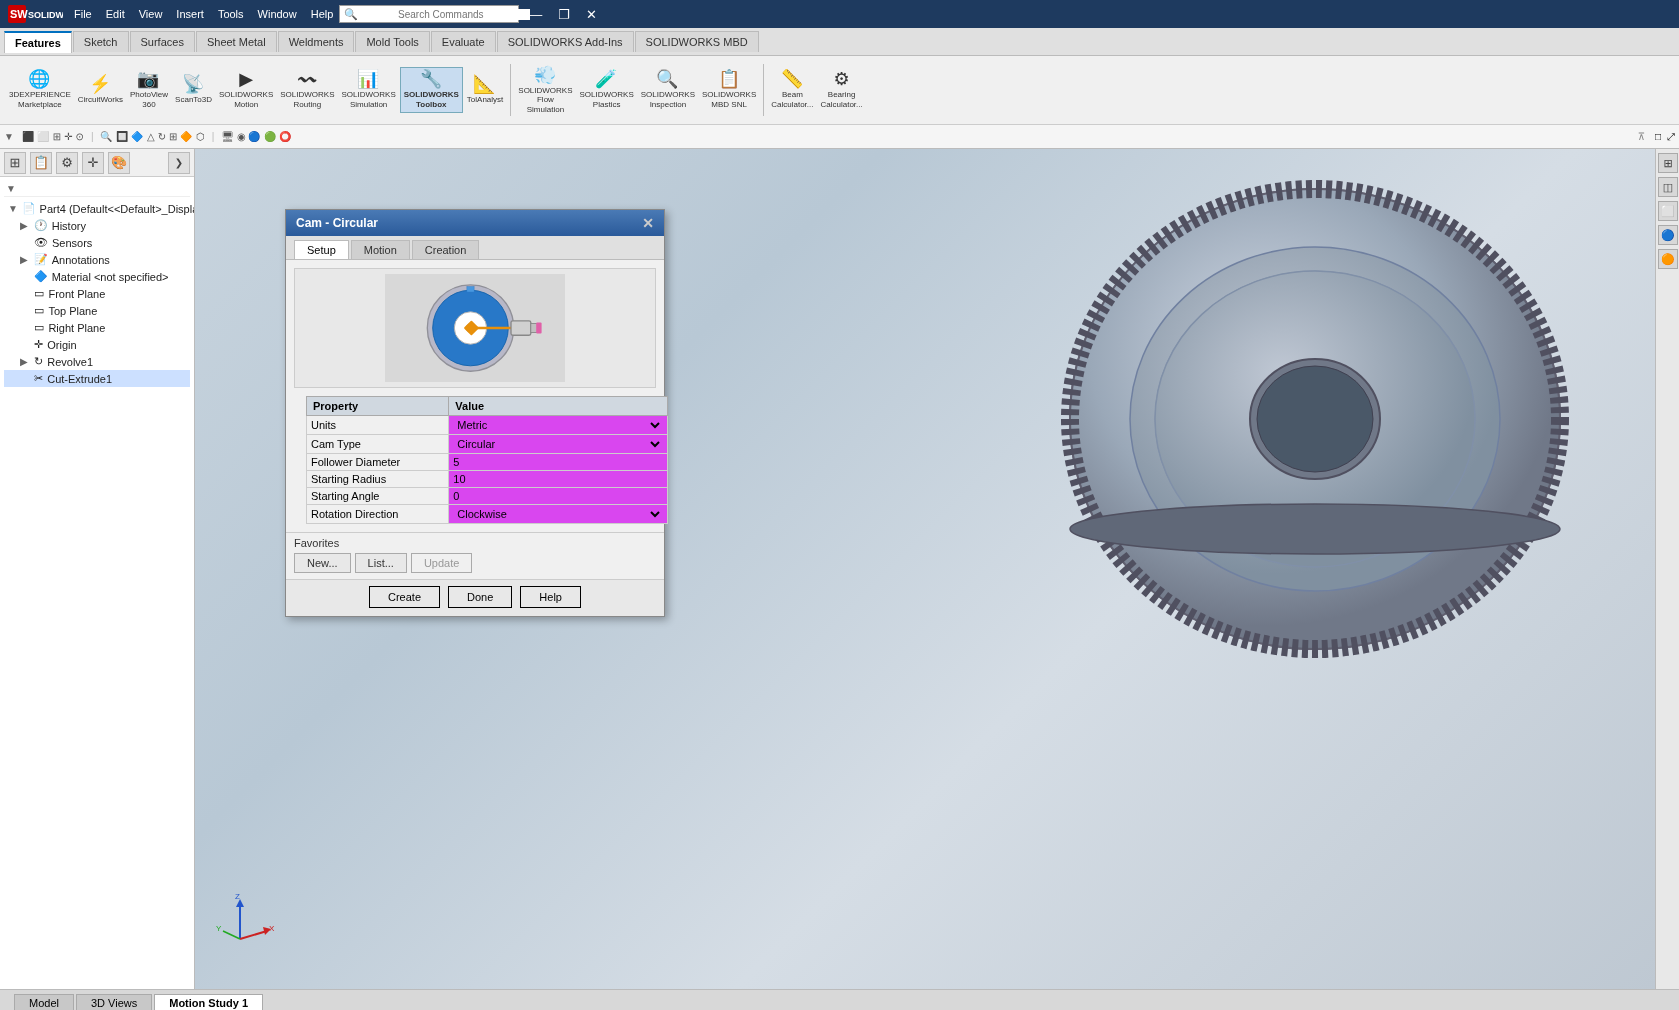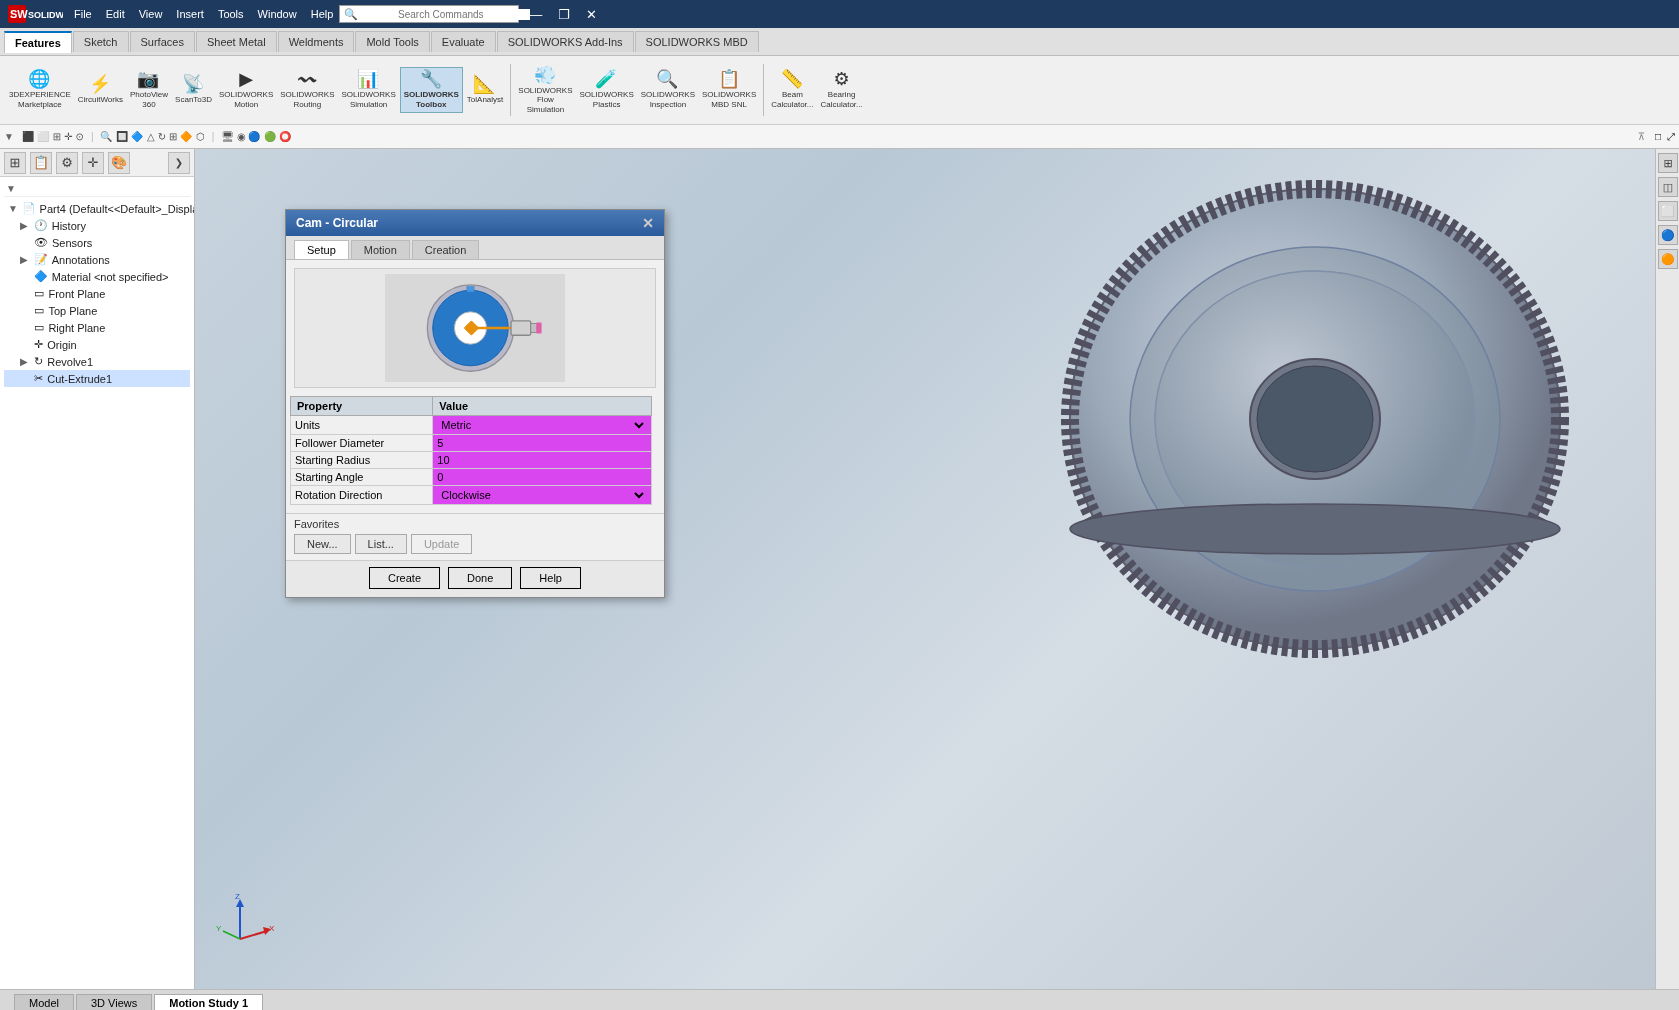--- a/index.html
+++ b/index.html
@@ -174,21 +174,21 @@
       border: 1px solid #ccc;
       margin: 8px;
       height: 120px;
       display: flex;
       align-items: center;
       justify-content: center;
       position: relative;
       overflow: hidden;
     }
     #cam-table {
-      margin: 0 4px 8px;
+      margin: 0 20px 8px;
       border-collapse: collapse;
       width: calc(100% - 16px);
       font-size: 11px;
     }
     #cam-table th {
       background: #d0d8e0;
       border: 1px solid #aaa;
       padding: 3px 6px;
       text-align: left;
       font-weight: bold;
@@ -647,20 +647,29 @@
             <th>Value</th>
           </tr>
         </thead>
         <tbody>
           <tr>
             <td>Units</td>
             <td>
               <select class="table-select">
                 <option>Metric</option>
                 <option>English</option>
+              </select>
+            </td>
+          </tr>
+          <tr>
+            <td>Cam Type</td>
+            <td>
+              <select class="table-select">
+                <option>Circular</option>
+                <option>Linear</option>
               </select>
             </td>
           </tr>
           <tr>
             <td>Follower Diameter</td>
             <td>
               <input class="table-input" type="text" value="5" style="">
             </td>
           </tr>
           <tr>

